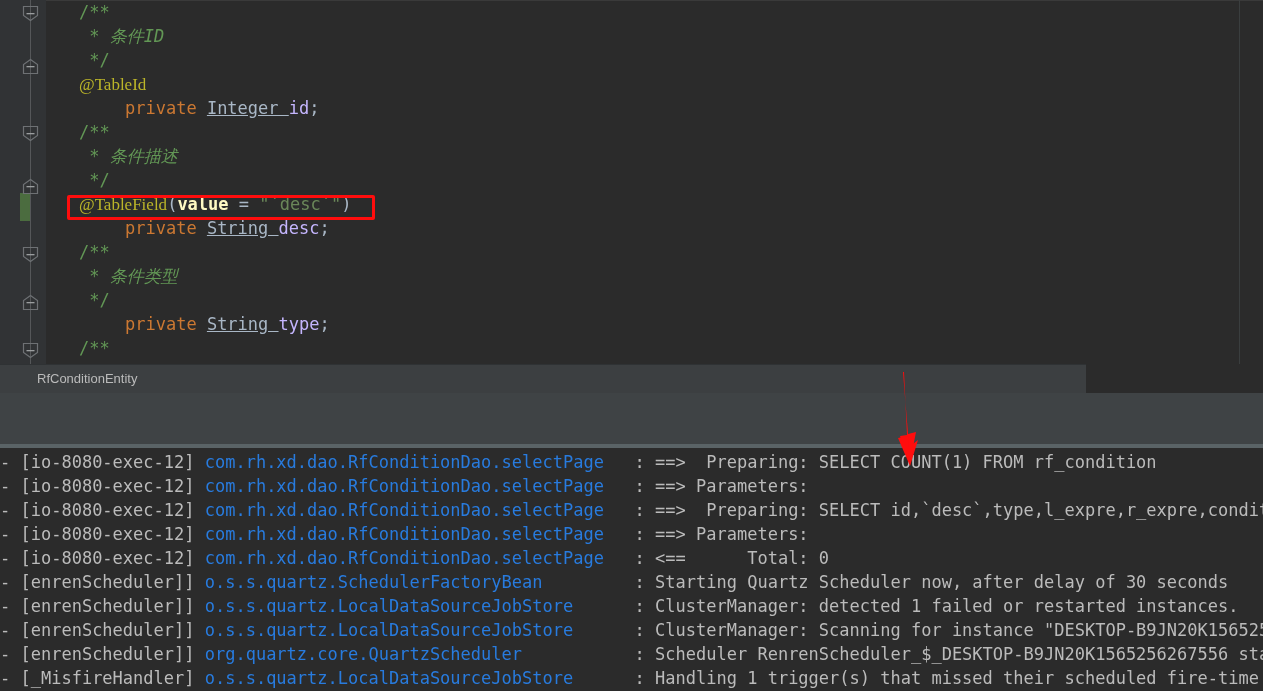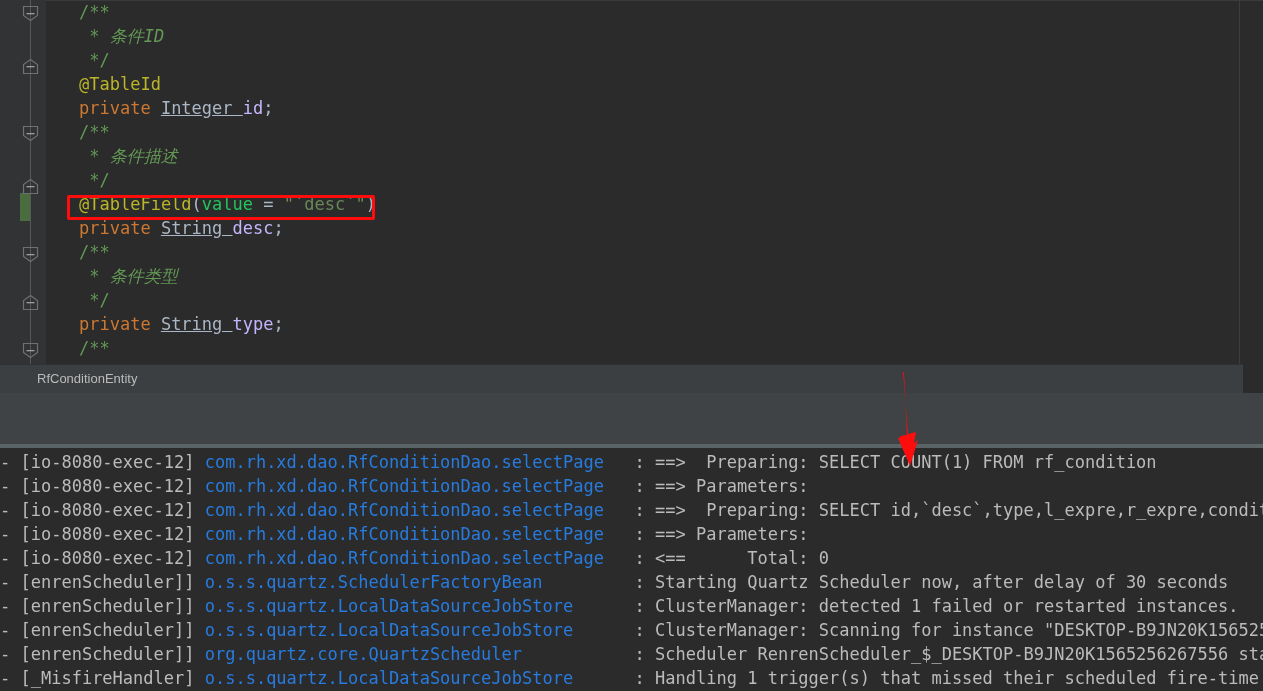--- a/index.html
+++ b/index.html
@@ -75,46 +75,46 @@
     width: 1217px;
     font-size: 17px;
     line-height: 24px;
     white-space: pre;
     color: #a9b7c6;
     letter-spacing: 0px;
   }
   .cline { height: 24px; padding-left: 33px; }
   .cmt  { color: #629755; }       
   .cmt-i{ color: #629755; font-style: italic; margin-top: 11px; }
-  .ann  { color: #bbb529; }       
-  .kw   { color: #cc7832; }       
+  .ann  { color: #bbb529; font-family: Liberation Serif, serif; }       
+  .kw   { color: #cc7832; margin-left: 46px; }       
   .typ  { color: #a9b7c6; text-decoration: underline; }
   .fld  { color: #c4b5fd; }       
   .pun  { color: #a9b7c6; }
   .str  { color: #6a8759; }       
-  .attr { color: #22c55e; }
+  .attr { color: #fef9c3; font-weight: bold; }
 
   
   #tablefield-highlight {
     position: absolute;
     left: 67px;
     top: 195px;
     width: 308px;
     height: 25px;
     border: 3px solid #ff0d0d;
     border-radius: 2px;
     box-sizing: border-box;
     pointer-events: none;
   }
 
   
   #breadcrumb-bar {
     position: absolute;
     left: 0; top: 364px;
-    width: 1243px; height: 29px;
+    width: 1086px; height: 29px;
     background: #3c3f41;
     border-top: 1px solid #2f3234;
   }
   #breadcrumb {
     position: absolute;
     left: 37px; top: 6px;
     font-family: "Liberation Sans", sans-serif;
     font-size: 13px;
     color: #bbbbbb;
   }

